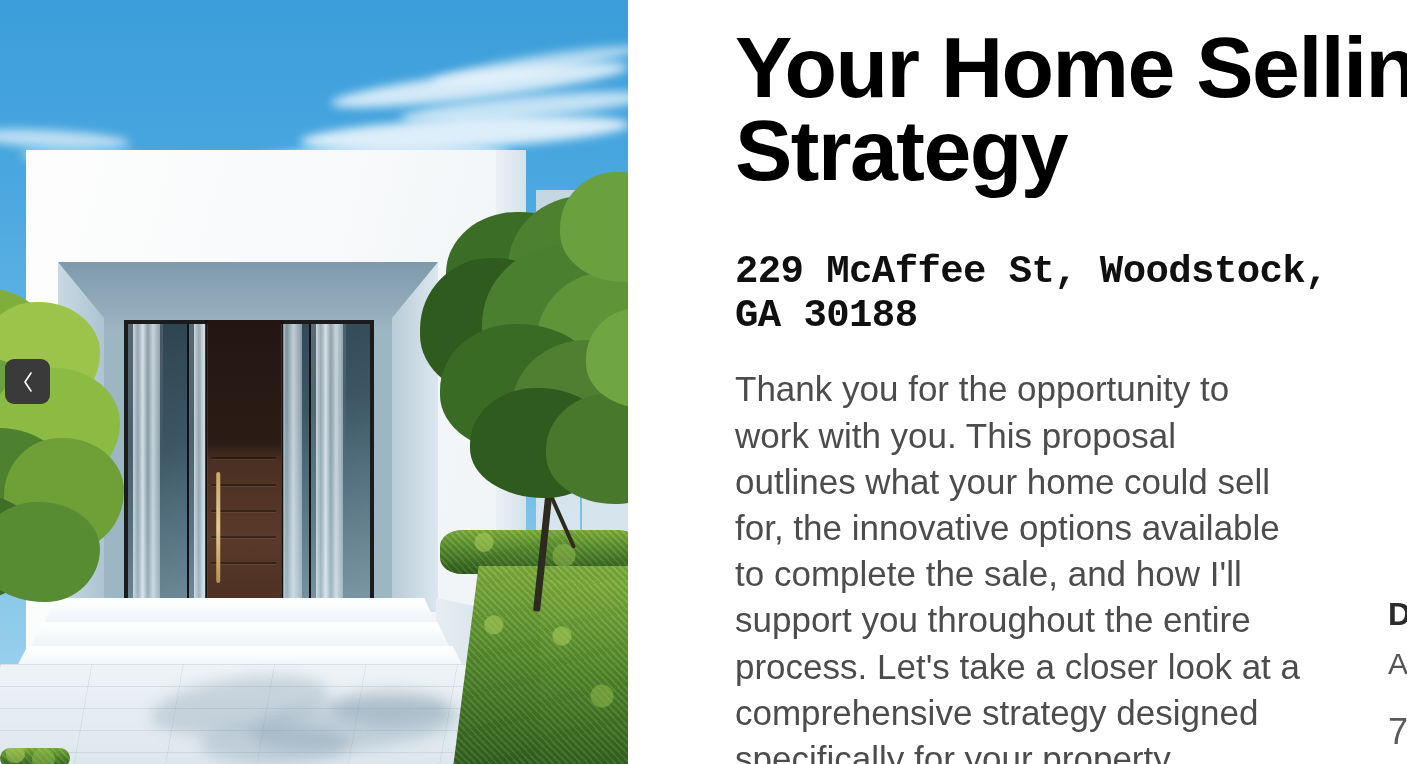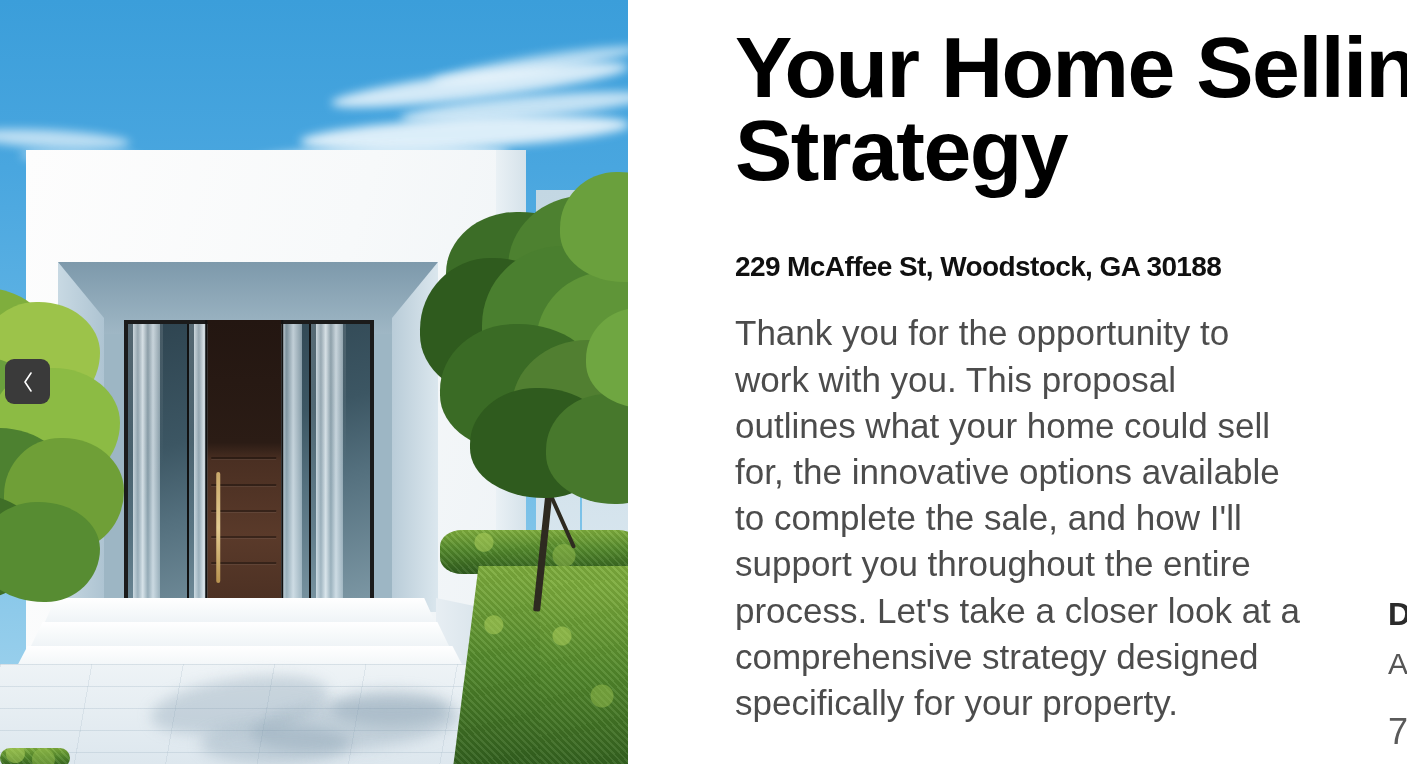--- a/index.html
+++ b/index.html
@@ -220,26 +220,27 @@
     font-size:86px;
     line-height:0.96;
     font-weight:800;
     letter-spacing:-1.5px;
     color:#000000;
     white-space:nowrap;
   }
   .headline .ln2 { display:block; }
   .subhead {
     margin-top:60px;
-    font-size:28px;
+    font-size:39px;
     line-height:1.12;
     font-weight:700;
     letter-spacing:-0.6px;
     color:#101010;
     width:600px;
+    font-family:Liberation Mono, monospace;
   }
   .body-copy {
     margin-top:28px;
     font-size:35px;
     line-height:1.32;
     font-weight:400;
     color:#4c4c4c;
     width:570px;
   }
 

